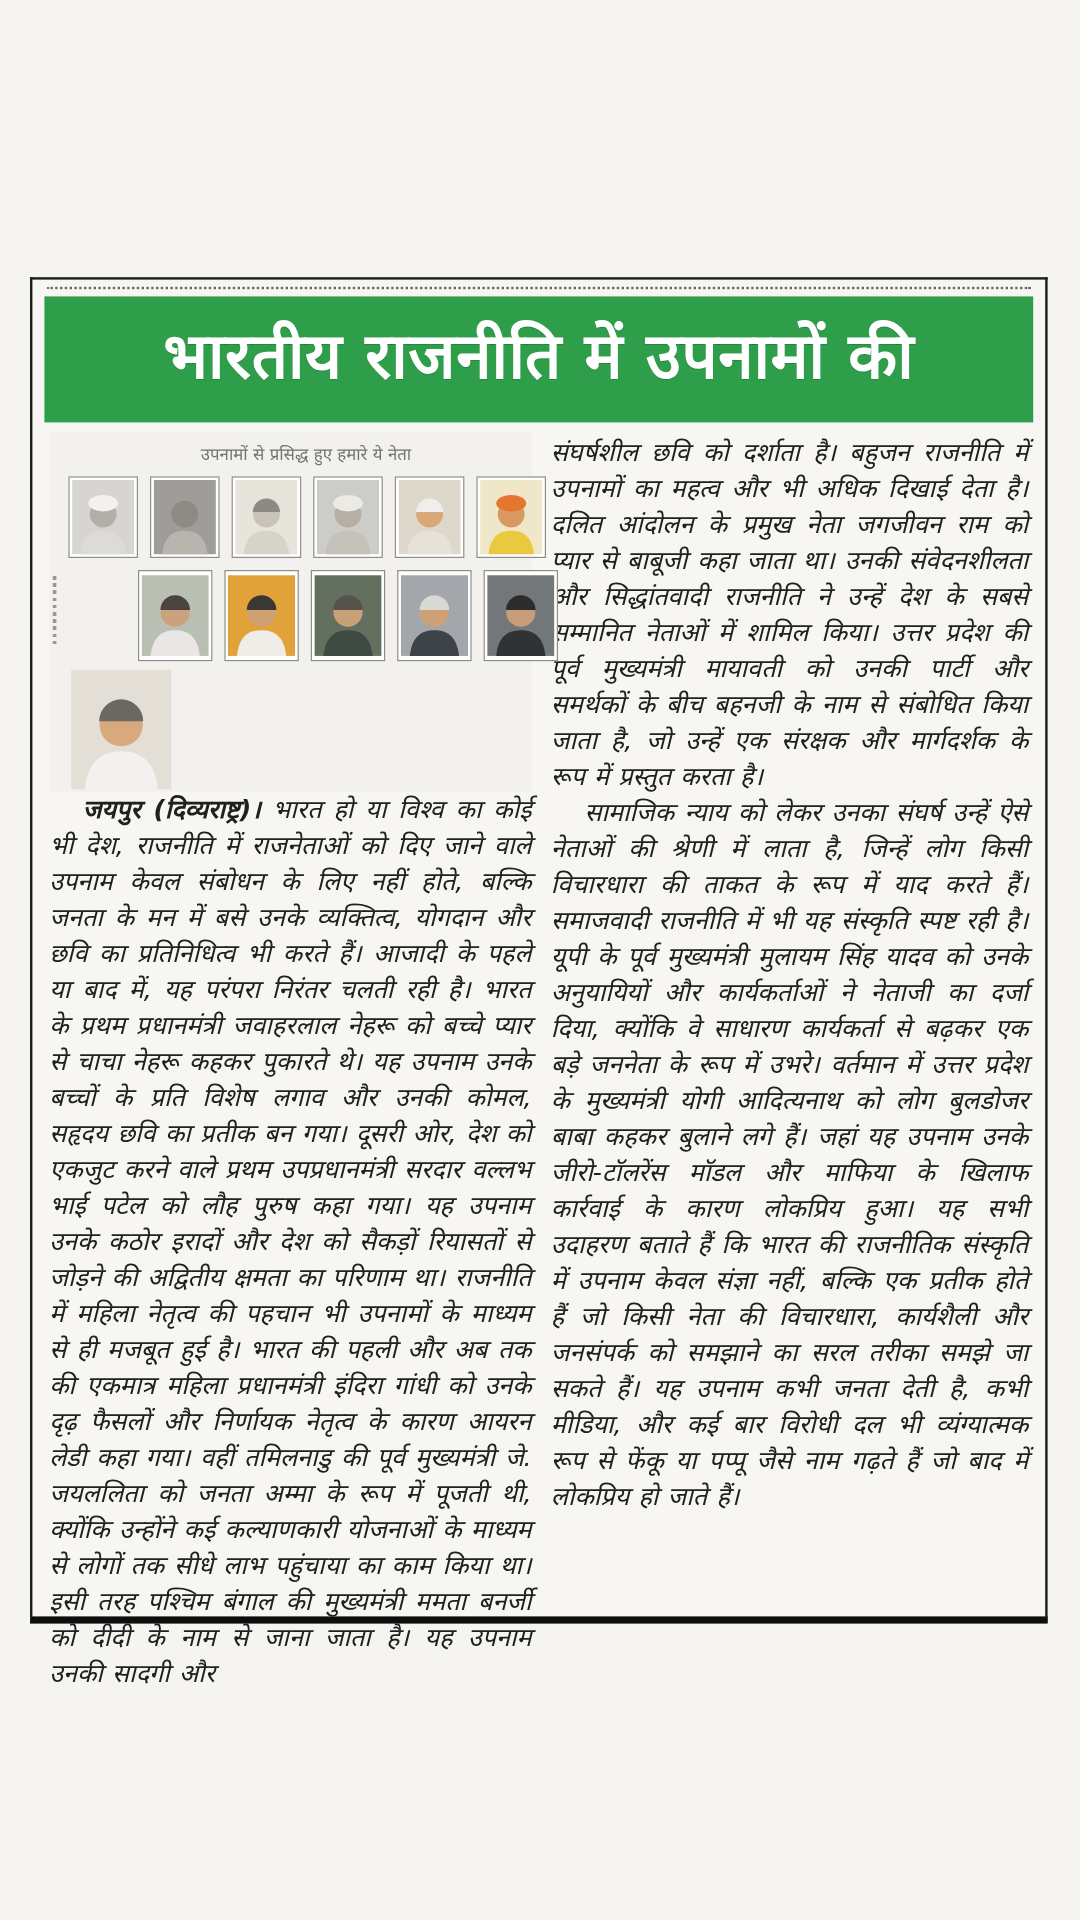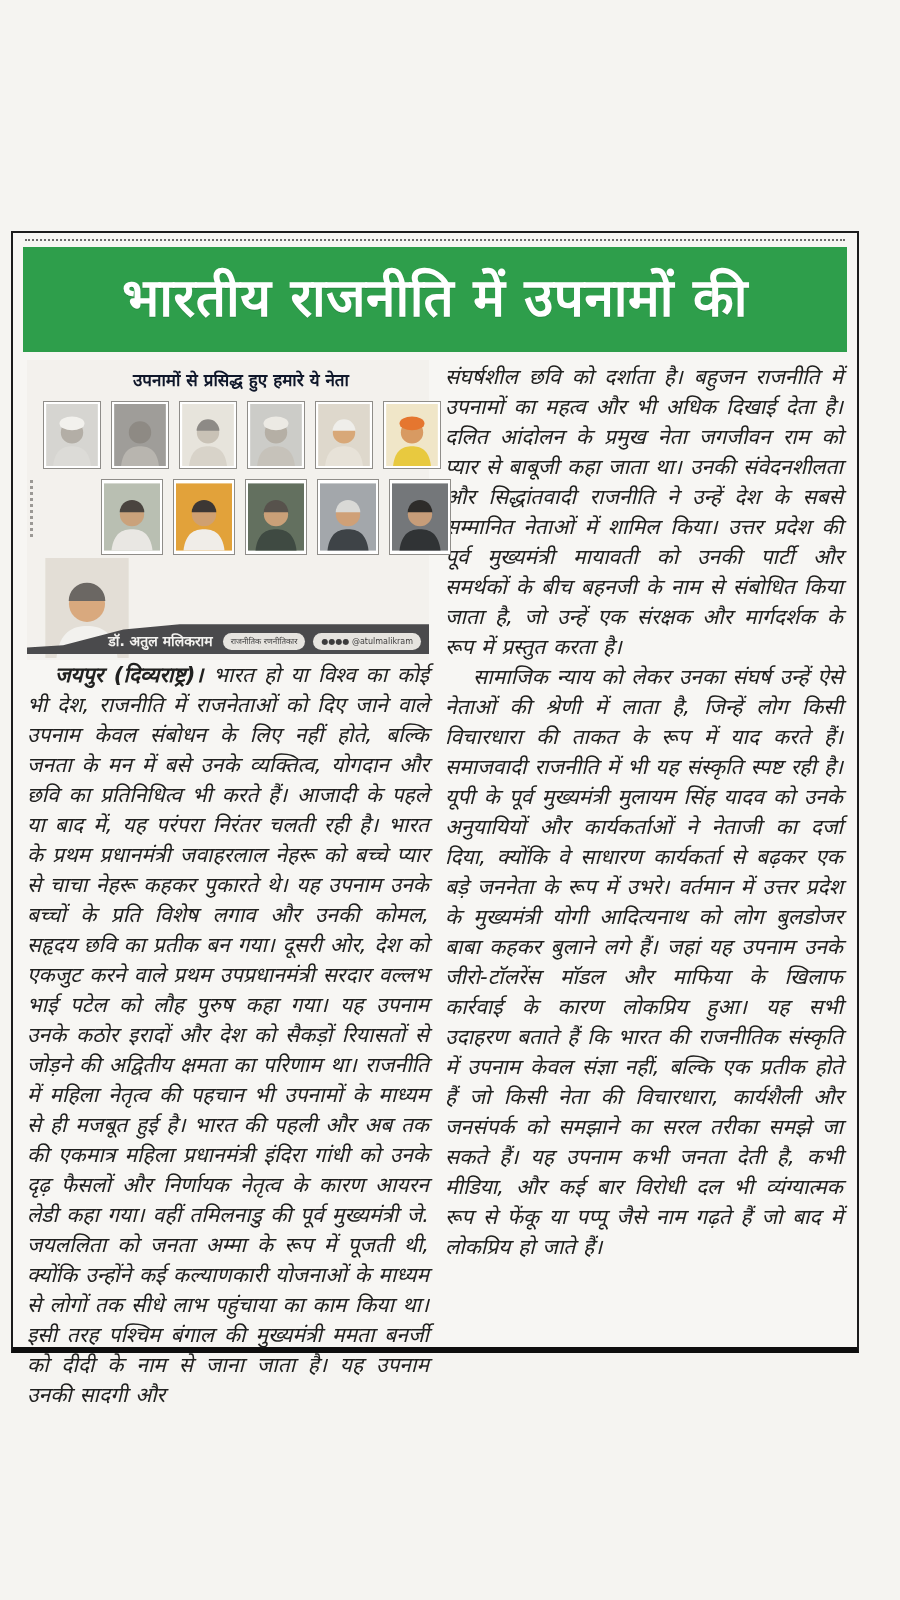--- a/index.html
+++ b/index.html
@@ -6,21 +6,21 @@
   html,body { width:900px; }
   body {
     background:#f5f4f1;
     font-family:"DejaVu Sans","Liberation Sans",sans-serif;
     color:#1f1f1f;
     position:relative;
     height:1600px;
     overflow:hidden;
   }
   .clipping {
-    position:absolute; left:11px; top:231px;
+    position:absolute; left:25px; top:231px;
     width:848px; height:1122px;
     background:#f7f6f3;
     border:2px solid #1c1c1c;
     border-bottom:6px solid #0e0e0e;
     padding:6px 10px 10px 10px;
   }
   .perf-edge {
     height:4px; margin:0 2px 4px 2px;
     border-top:2px dotted #6a6a6a;
   }
@@ -45,23 +45,23 @@
 
   
   .montage {
     position:relative;
     height:300px;
     background:#f3f1ed;
     padding-top:6px;
   }
   .montage-caption {
     text-align:center;
-    font-weight:bold;
-    font-size:17px;
-    color:#0f172a;
+    font-weight:normal;
+    font-size:14px;
+    color:#737373;
     margin:2px 0 10px 26px;
   }
   .photo-row { display:flex; gap:10px; padding-left:16px; }
   .photo-row.row2 { padding-left:74px; margin-top:10px; }
   .photo {
     border:1px solid #8f8d89;
     background:#fff;
     padding:2px;
   }
   .photo svg { display:block; }
@@ -217,25 +217,20 @@
                 <path d="M16.8,31 A13.2,13.2 0 0 1 43.2,31 L16.8,31 Z" fill="#2e2c2a"></path>
               </svg>
             </div>
           </div>
         <div class="host-photo" id="hostPhoto"><svg viewBox="0 0 60 72" xmlns="http://www.w3.org/2000/svg">
               <rect width="60" height="72" fill="#e3ded6"></rect>
               <path d="M8,72 C10,53 20,49 30,49 C40,49 50,53 52,72 Z" fill="#f2f1ee"></path>
               <circle cx="30" cy="33" r="13" fill="#d9a97e"></circle>
               <path d="M16.8,31 A13.2,13.2 0 0 1 43.2,31 L16.8,31 Z" fill="#6b6763"></path>
             </svg></div>
-        <div class="name-banner">
-          <span class="banner-name">डॉ. अतुल मलिकराम</span>
-          <span class="pill">राजनीतिक रणनीतिकार</span>
-          <span class="pill">●●●●  @atulmalikram</span>
-        </div>
       </div>
       <div class="bodytext">
         <p><span class="lead">जयपुर (दिव्यराष्ट्र)।</span><span> भारत हो या विश्व का कोई भी देश, राजनीति में राजनेताओं को दिए जाने वाले उपनाम केवल संबोधन के लिए नहीं होते, बल्कि जनता के मन में बसे उनके व्यक्तित्व, योगदान और छवि का प्रतिनिधित्व भी करते हैं। आजादी के पहले या बाद में, यह परंपरा निरंतर चलती रही है। भारत के प्रथम प्रधानमंत्री जवाहरलाल नेहरू को बच्चे प्यार से चाचा नेहरू कहकर पुकारते थे। यह उपनाम उनके बच्चों के प्रति विशेष लगाव और उनकी कोमल, सहृदय छवि का प्रतीक बन गया। दूसरी ओर, देश को एकजुट करने वाले प्रथम उपप्रधानमंत्री सरदार वल्लभ भाई पटेल को लौह पुरुष कहा गया। यह उपनाम उनके कठोर इरादों और देश को सैकड़ों रियासतों से जोड़ने की अद्वितीय क्षमता का परिणाम था। राजनीति में महिला नेतृत्व की पहचान भी उपनामों के माध्यम से ही मजबूत हुई है। भारत की पहली और अब तक की एकमात्र महिला प्रधानमंत्री इंदिरा गांधी को उनके दृढ़ फैसलों और निर्णायक नेतृत्व के कारण आयरन लेडी कहा गया। वहीं तमिलनाडु की पूर्व मुख्यमंत्री जे. जयललिता को जनता अम्मा के रूप में पूजती थी, क्योंकि उन्होंने कई कल्याणकारी योजनाओं के माध्यम से लोगों तक सीधे लाभ पहुंचाया का काम किया था। इसी तरह पश्चिम बंगाल की मुख्यमंत्री ममता बनर्जी को दीदी के नाम से जाना जाता है। यह उपनाम उनकी सादगी और</span></p>
       </div>
     </div>
 
     <div class="col col-right bodytext" id="rightCol">
         <p class="noindent">संघर्षशील छवि को दर्शाता है। बहुजन राजनीति में उपनामों का महत्व और भी अधिक दिखाई देता है। दलित आंदोलन के प्रमुख नेता जगजीवन राम को प्यार से बाबूजी कहा जाता था। उनकी संवेदनशीलता और सिद्धांतवादी राजनीति ने उन्हें देश के सबसे सम्मानित नेताओं में शामिल किया। उत्तर प्रदेश की पूर्व मुख्यमंत्री मायावती को उनकी पार्टी और समर्थकों के बीच बहनजी के नाम से संबोधित किया जाता है, जो उन्हें एक संरक्षक और मार्गदर्शक के रूप में प्रस्तुत करता है।</p>
         <p>सामाजिक न्याय को लेकर उनका संघर्ष उन्हें ऐसे नेताओं की श्रेणी में लाता है, जिन्हें लोग किसी विचारधारा की ताकत के रूप में याद करते हैं। समाजवादी राजनीति में भी यह संस्कृति स्पष्ट रही है। यूपी के पूर्व मुख्यमंत्री मुलायम सिंह यादव को उनके अनुयायियों और कार्यकर्ताओं ने नेताजी का दर्जा दिया, क्योंकि वे साधारण कार्यकर्ता से बढ़कर एक बड़े जननेता के रूप में उभरे। वर्तमान में उत्तर प्रदेश के मुख्यमंत्री योगी आदित्यनाथ को लोग बुलडोजर बाबा कहकर बुलाने लगे हैं। जहां यह उपनाम उनके जीरो-टॉलरेंस मॉडल और माफिया के खिलाफ कार्रवाई के कारण लोकप्रिय हुआ। यह सभी उदाहरण बताते हैं कि भारत की राजनीतिक संस्कृति में उपनाम केवल संज्ञा नहीं, बल्कि एक प्रतीक होते हैं जो किसी नेता की विचारधारा, कार्यशैली और जनसंपर्क को समझाने का सरल तरीका समझे जा सकते हैं। यह उपनाम कभी जनता देती है, कभी मीडिया, और कई बार विरोधी दल भी व्यंग्यात्मक रूप से फेंकू या पप्पू जैसे नाम गढ़ते हैं जो बाद में लोकप्रिय हो जाते हैं।</p>
       </div>

